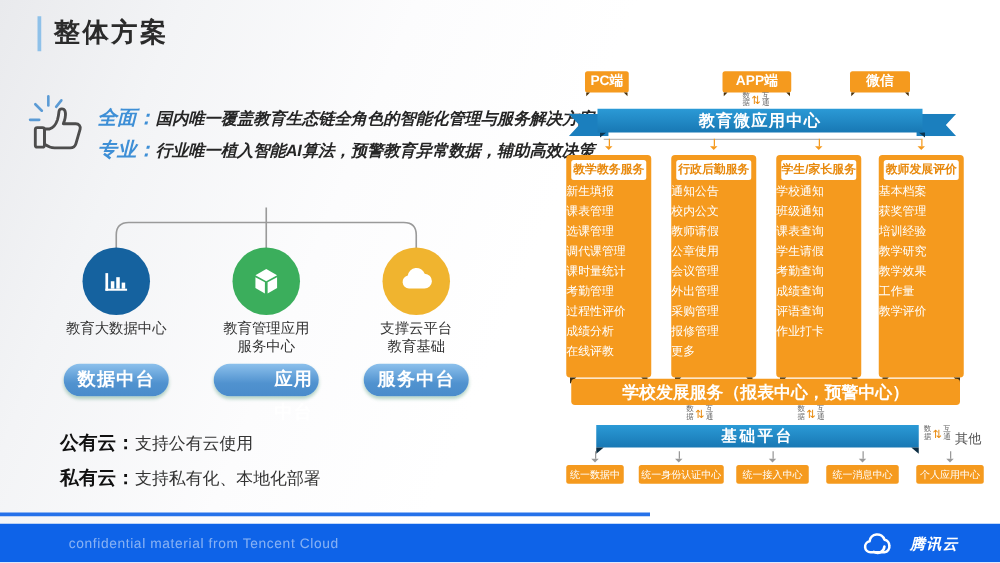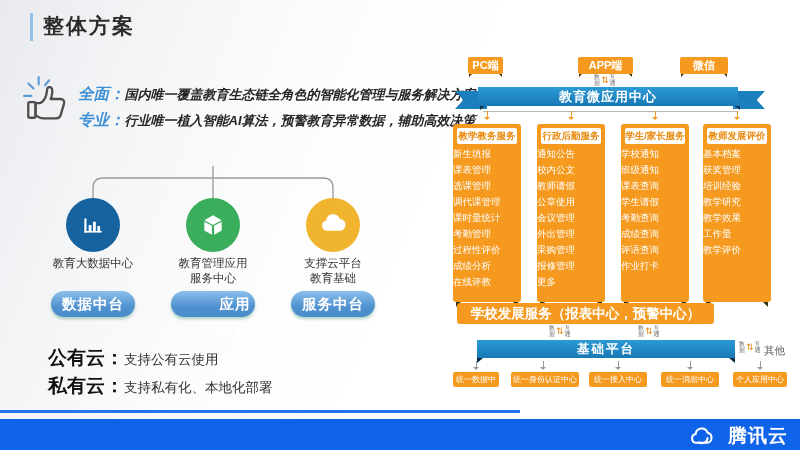--- a/index.html
+++ b/index.html
@@ -30,21 +30,21 @@
   .p-label span { display:block; }
   .pill { position:absolute; top:291px; width:84px; height:26px; border-radius:13px;
           background:linear-gradient(180deg,#8cc0ec 0%,#5092cf 60%,#4a8ccb 100%);
           box-shadow:0 2px 3px rgba(60,199,137,0.25), 0 2px 3px rgba(0,0,0,0.15);
           color:#fff; font-weight:bold; font-size:14.5px; text-align:center; line-height:26px; letter-spacing:1px; }
   .pill.c0 { left:51px; } .pill.c1 { left:171px;padding-left:44px; } .pill.c2 { left:291px; }
 
   
   .dep-line { position:absolute; left:48px; white-space:nowrap; }
   .dep-line.d0 { top:345px; } .dep-line.d1 { top:373px; }
-  .dep-label { font-size:19px; font-weight:bold; color:#111; }
+  .dep-label { font-size:15px; font-weight:bold; color:#111; }
   .dep-text { font-size:13.5px; color:#333; }
 
   
   .client-box { position:absolute; top:57px; height:17px; background:#f59a1e; border-radius:2px;
                 color:#fff; font-size:11px; font-weight:600; text-align:center; line-height:17px; }
   .client-box::before, .client-box::after { content:''; position:absolute; bottom:-3px; border-style:solid; }
   .client-box::before { left:1px;  border-width:3px 3px 0 0; border-color:#4a3008 transparent transparent transparent; }
   .client-box::after  { right:1px; border-width:3px 0 0 3px; border-color:#4a3008 transparent transparent transparent; }
   .cb0 { left:468px; width:35px; } .cb1 { left:578px; width:55px; } .cb2 { left:668px; width:48px;margin-left:12px; }
 
@@ -72,42 +72,42 @@
   .svc-col { position:absolute; top:124px; width:68px; height:178px; background:#f59a1e; border-radius:3px; }
   .svc-col::before, .svc-col::after { content:''; position:absolute; bottom:-5px; border-style:solid; }
   .svc-col::before { left:3px;  border-width:5px 5px 0 0; border-color:#3a2e14 transparent transparent transparent; }
   .svc-col::after  { right:3px; border-width:5px 0 0 5px; border-color:#3a2e14 transparent transparent transparent; }
   .col0 { left:453px; } .col1 { left:537px; } .col2 { left:621px; } .col3 { left:703px; }
   .svc-head { margin:4px 4px 2px 4px; height:16px; background:#fff; border-radius:2px;
               color:#e8890c; font-weight:bold; font-size:9.5px; text-align:center; line-height:16px; }
   .svc-items { margin-top:2px; }
   .svc-item { height:16px; line-height:16px; text-align:left; color:#fff; font-size:9.5px; }
 
-  .dev-banner { position:absolute; left:457px; top:303px; width:257px; height:21px; background:#f59a1e; border-radius:3px;
+  .dev-banner { position:absolute; left:457px; top:303px; width:311px; height:21px; background:#f59a1e; border-radius:3px;
                 color:#fff; font-weight:bold; font-size:13.5px; text-align:center; line-height:21px; }
 
   .base-bar { position:absolute; left:477px; top:340px; width:258px; height:18px;
               background:linear-gradient(180deg,#2b9ad6,#1878b4);
               color:#fff; font-weight:bold; font-size:12.5px; text-align:center; line-height:18px; letter-spacing:2px; }
   .base-bar::before, .base-bar::after { content:''; position:absolute; top:18px; border-style:solid; }
   .base-bar::before { left:0;  border-width:5px 6px 0 0; border-color:#0a2c42 transparent transparent transparent; }
   .base-bar::after  { right:0; border-width:5px 0 0 6px; border-color:#0a2c42 transparent transparent transparent; }
   .others-label { position:absolute; left:764px; top:344px; font-size:10.5px; color:#555; }
 
   .base-box { position:absolute; top:372px; height:15px; background:#f59a1e; border-radius:2px;
               color:#fff; font-size:8px; text-align:center; line-height:15px; }
   .bb0 { left:453px; width:46px; } .bb1 { left:511px; width:68px; } .bb2 { left:589px; width:58px; }
   .bb3 { left:661px; width:58px; } .bb4 { left:733px; width:54px; }
 
   
   .footer-strip { position:absolute; left:0; top:410px; width:520px; height:3px; background:#0e63e8; opacity:.9; }
   .footer-bar { position:absolute; left:0; top:419px; width:800px; height:31px; background:#0e63e8; }
   .confidential { position:absolute; left:55px; top:429px; font-size:11px; color:rgba(255,255,255,0.5); letter-spacing:.5px; }
   .brand { position:absolute; left:688px; top:423px; display:flex; align-items:center; gap:6px; }
-  .brand-name { color:#fff; font-size:19px; font-weight:bold; letter-spacing:1px; }
+  .brand-name { color:#fff; font-size:12px; font-weight:bold; letter-spacing:1px;font-style:italic; }
 </style>
 </head>
 <body>
 
 <div class="stage">
 
   <div class="accent-bar"></div>
   <div class="page-title">整体方案</div>
 
   <div class="thumb-icon">
@@ -297,20 +297,21 @@
   <div class="darrow gray" style="left:760px; top:361px;"></div>
 
   <div class="base-box bb0">统一数据中心</div>
   <div class="base-box bb1">统一身份认证中心</div>
   <div class="base-box bb2">统一接入中心</div>
   <div class="base-box bb3">统一消息中心</div>
   <div class="base-box bb4">个人应用中心</div>
 
   <div class="footer-strip"></div>
   <div class="footer-bar"></div>
+  <div class="confidential">confidential material from Tencent Cloud</div>
   <div class="brand">
     <svg width="34" height="24" viewBox="0 0 40 26" fill="none" stroke="#fff" stroke-width="2.4" stroke-linecap="round" stroke-linejoin="round">
       <path d="M10,21 a5.2,5.2 0 0 1 -1,-10.3 a7.2,7.2 0 0 1 14,-1.5 a5.6,5.6 0 0 1 4.6,5.6 a5.3,5.3 0 0 1 -4.6,6.2 z"></path>
       <path d="M13,20.5 a6.5,6.5 0 0 0 10,-5"></path>
     </svg>
     <span class="brand-name">腾讯云</span>
   </div>
 
 </div>
 

